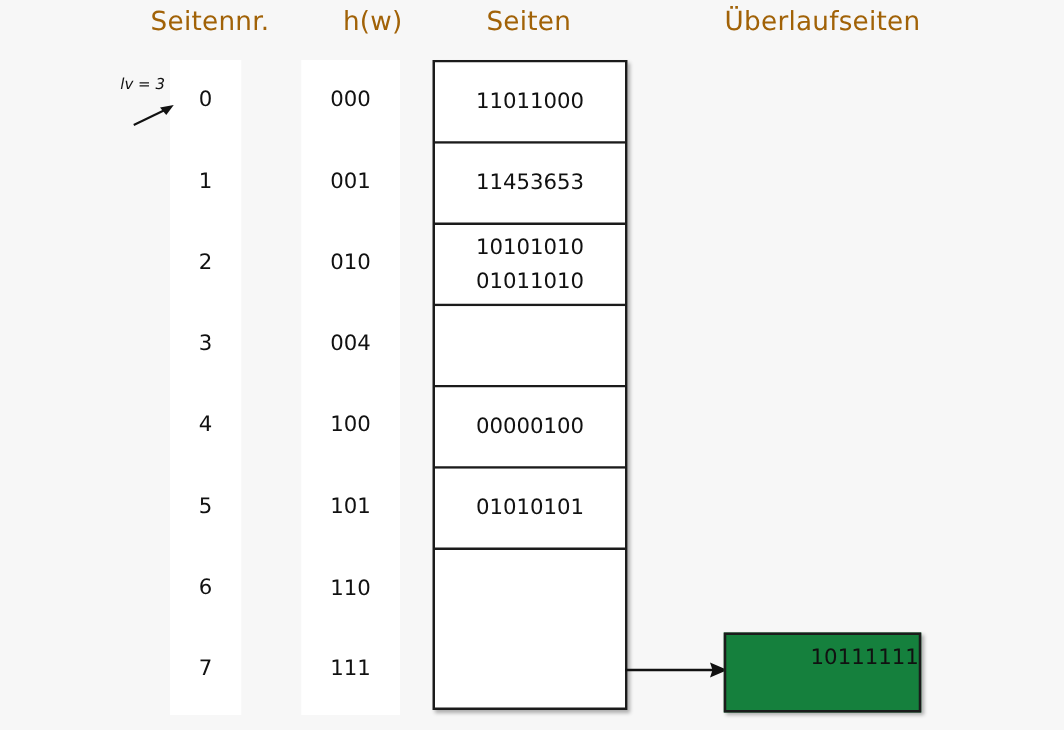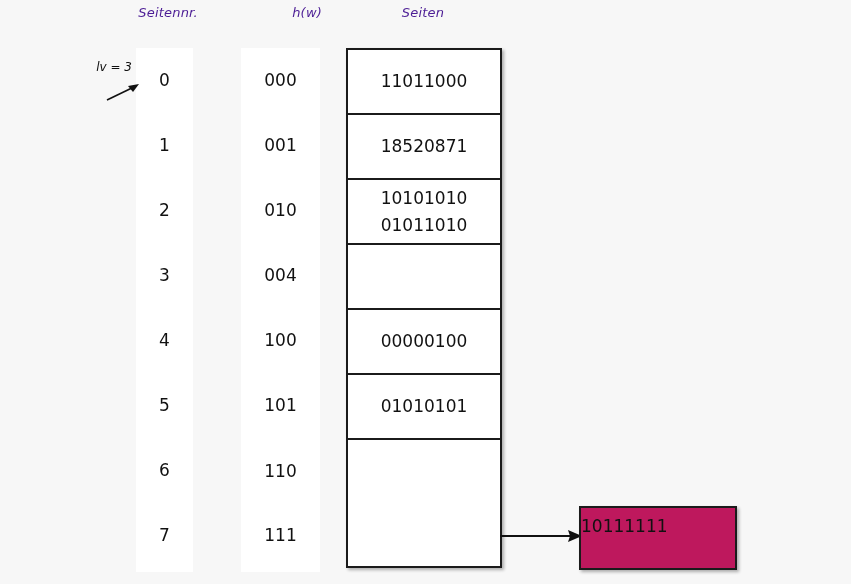--- a/index.html
+++ b/index.html
@@ -20,25 +20,24 @@
     position: absolute;
     left: 0;
     top: 0;
     width: 851px;
     height: 584px;
   }
 
   
   .col-header {
     position: absolute;
-    font-style: italic;
-    font-size: 13px;
+    font-size: 21px;
     font-weight: 500;
     letter-spacing: 0.2px;
-    color: #4c1d95;
+    color: #a16207;
     white-space: nowrap;
     text-align: center;
   }
   #hdr-seitennr { left: 106px; top: 5px; width: 124px; }
   #hdr-hw       { left: 238px; top: 5px; width: 84px; text-align: right;  }
   #hdr-seiten   { left: 344px; top: 5px; width: 158px; }
   #hdr-ueber    { left: 560px; top: 5px; width: 196px; }
 
   
   .col-strip {
@@ -119,25 +118,25 @@
 
   
   #overflow-box {
     position: absolute;
     left: 579px;
     top: 506px;
     width: 158px;
     height: 64px;
     border: 2px solid #1b1b1b;
     box-sizing: border-box;
-    background: #be185d;
+    background: #15803d;
     box-shadow: 2px 2px 3px rgba(0,0,0,0.30);
     display: flex;
     align-items: flex-start;
-    justify-content: flex-start;
+    justify-content: flex-end;
   }
   #overflow-label {
     font-size: 17px;
     line-height: 27px;
     margin-top: 5px;
     white-space: nowrap;
   }
 
   #overflow-arrow {
     position: absolute;
@@ -148,20 +147,21 @@
   }
 </style>
 </head>
 <body>
 
 <div id="canvas">
 
   <div class="col-header" id="hdr-seitennr">Seitennr.</div>
   <div class="col-header" id="hdr-hw">h(w)</div>
   <div class="col-header" id="hdr-seiten">Seiten</div>
+  <div class="col-header" id="hdr-ueber">Überlaufseiten</div>
 
   <div class="col-strip" id="strip-seitennr"></div>
   <div class="col-strip" id="strip-hw"></div>
 
   <div id="annotation">
     <span class="ann-line">lv = 3</span>
   </div>
   <svg id="annotation-arrow" viewBox="0 0 34 22">
     <line x1="1" y1="18" x2="30" y2="4" stroke="#111111" stroke-width="1.6"></line>
     <polygon points="33,2 22,4 27,10" fill="#111111"></polygon>
@@ -186,21 +186,21 @@
       <div class="idx-cell idx-hash" style="top: 373px;">101</div>
       <div class="idx-cell idx-hash" style="top: 439px;">110</div>
       <div class="idx-cell idx-hash" style="top: 503px;">111</div>
     </div>
 
   <div id="page-table">
       <div class="page-row">
         <div class="page-line">11011000</div>
       </div>
       <div class="page-row">
-        <div class="page-line">18520871</div>
+        <div class="page-line">11453653</div>
       </div>
       <div class="page-row">
         <div class="page-line">10101010</div>
         <div class="page-line">01011010</div>
       </div>
       <div class="page-row"></div>
       <div class="page-row">
         <div class="page-line">00000100</div>
       </div>
       <div class="page-row">

